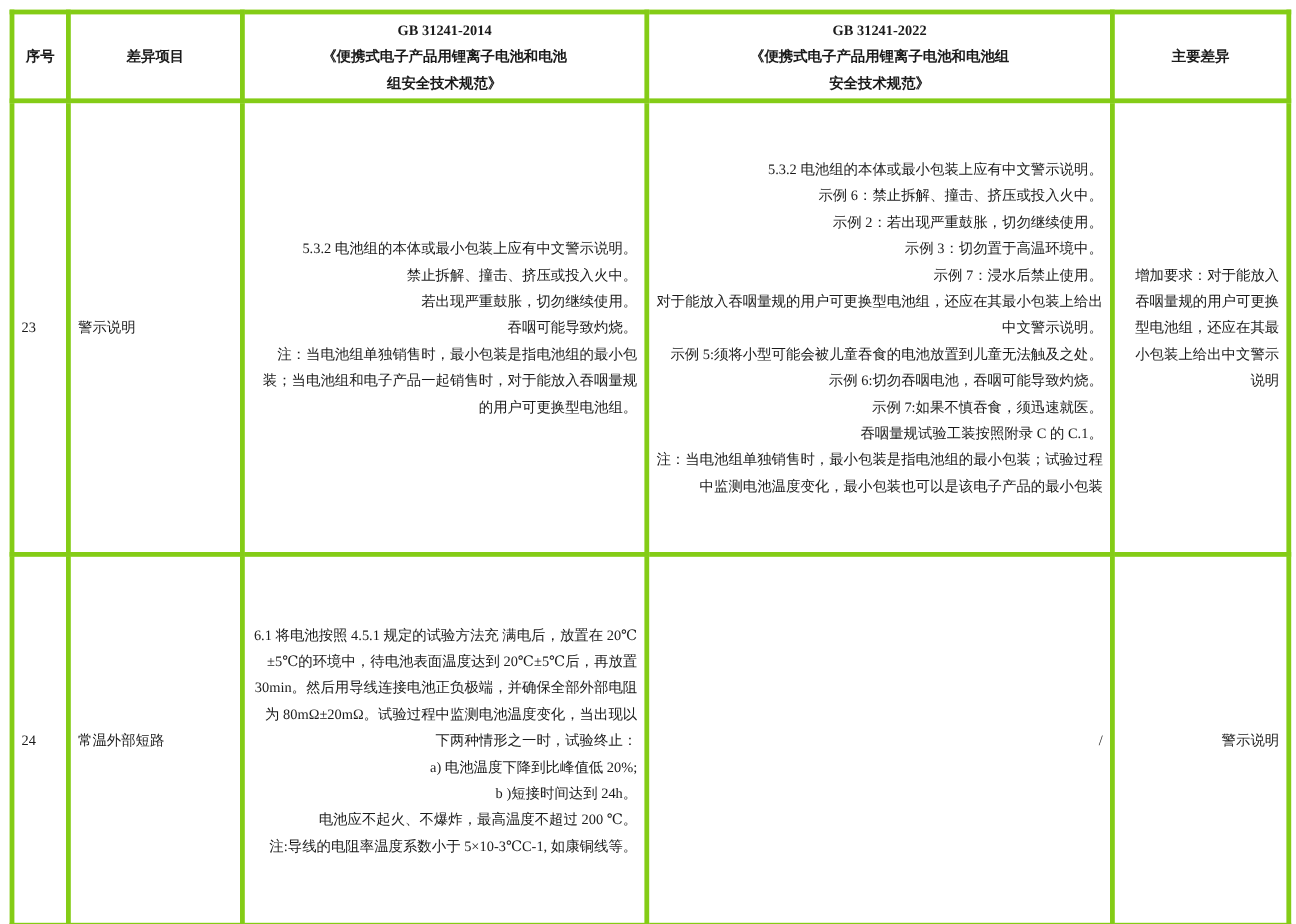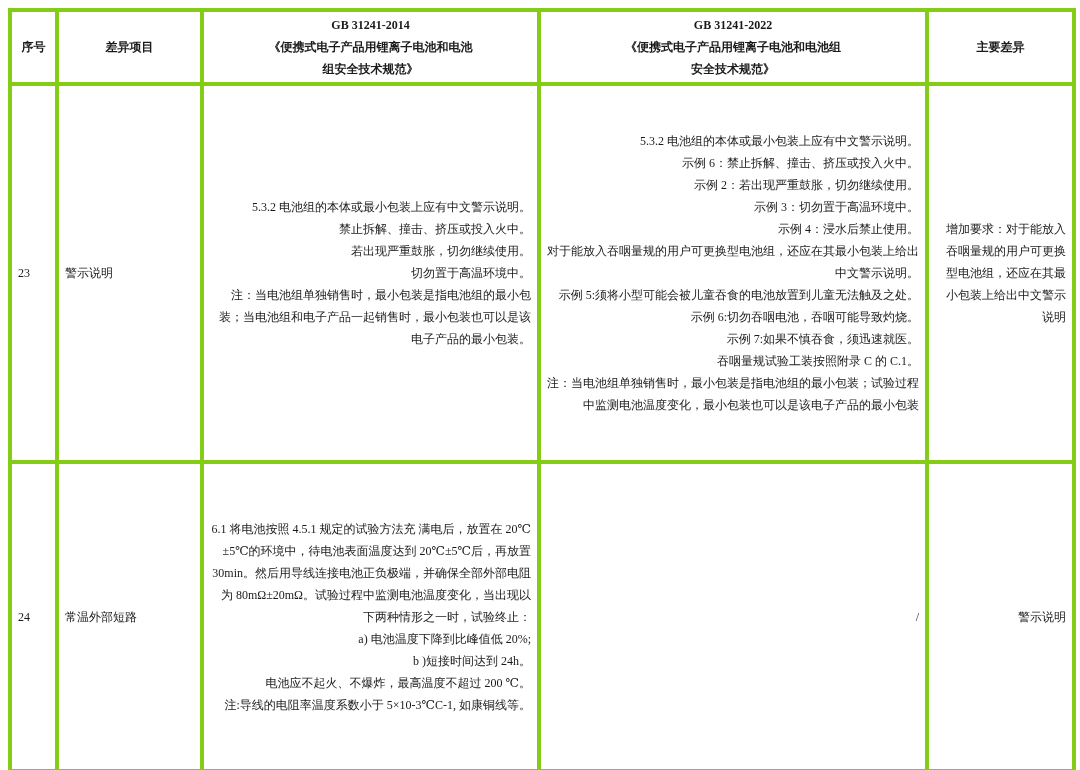--- a/index.html
+++ b/index.html
@@ -77,29 +77,29 @@
           </th>
       <th>主要差异</th>
     </tr>
     <tr class="row23">
       <td class="center">23</td>
       <td class="center">警示说明</td>
       <td class="content">
             <div class="para">5.3.2 电池组的本体或最小包装上应有中文警示说明。</div>
             <div class="para">禁止拆解、撞击、挤压或投入火中。</div>
             <div class="para">若出现严重鼓胀，切勿继续使用。</div>
-            <div class="para">切勿置于高温环境中。</div>
-            <div class="para">注：当电池组单独销售时，最小包装是指电池组的最小包装；当电池组和电子产品一起销售时，最小包装也可以是该电子产品的最小包装。</div>
+            <div class="para">吞咽可能导致灼烧。</div>
+            <div class="para">注：当电池组单独销售时，最小包装是指电池组的最小包装；当电池组和电子产品一起销售时，对于能放入吞咽量规的用户可更换型电池组。</div>
           </td>
       <td class="content">
             <div class="para">5.3.2 电池组的本体或最小包装上应有中文警示说明。</div>
             <div class="para">示例 6：禁止拆解、撞击、挤压或投入火中。</div>
             <div class="para">示例 2：若出现严重鼓胀，切勿继续使用。</div>
             <div class="para">示例 3：切勿置于高温环境中。</div>
-            <div class="para">示例 4：浸水后禁止使用。</div>
+            <div class="para">示例 7：浸水后禁止使用。</div>
             <div class="para">对于能放入吞咽量规的用户可更换型电池组，还应在其最小包装上给出中文警示说明。</div>
             <div class="para">示例 5:须将小型可能会被儿童吞食的电池放置到儿童无法触及之处。</div>
             <div class="para">示例 6:切勿吞咽电池，吞咽可能导致灼烧。</div>
             <div class="para">示例 7:如果不慎吞食，须迅速就医。</div>
             <div class="para">吞咽量规试验工装按照附录 C 的 C.1。</div>
             <div class="para">注：当电池组单独销售时，最小包装是指电池组的最小包装；试验过程中监测电池温度变化，最小包装也可以是该电子产品的最小包装</div>
           </td>
       <td class="content diffcell">增加要求：对于能放入吞咽量规的用户可更换型电池组，还应在其最小包装上给出中文警示说明</td>
     </tr>
     <tr class="row24">

